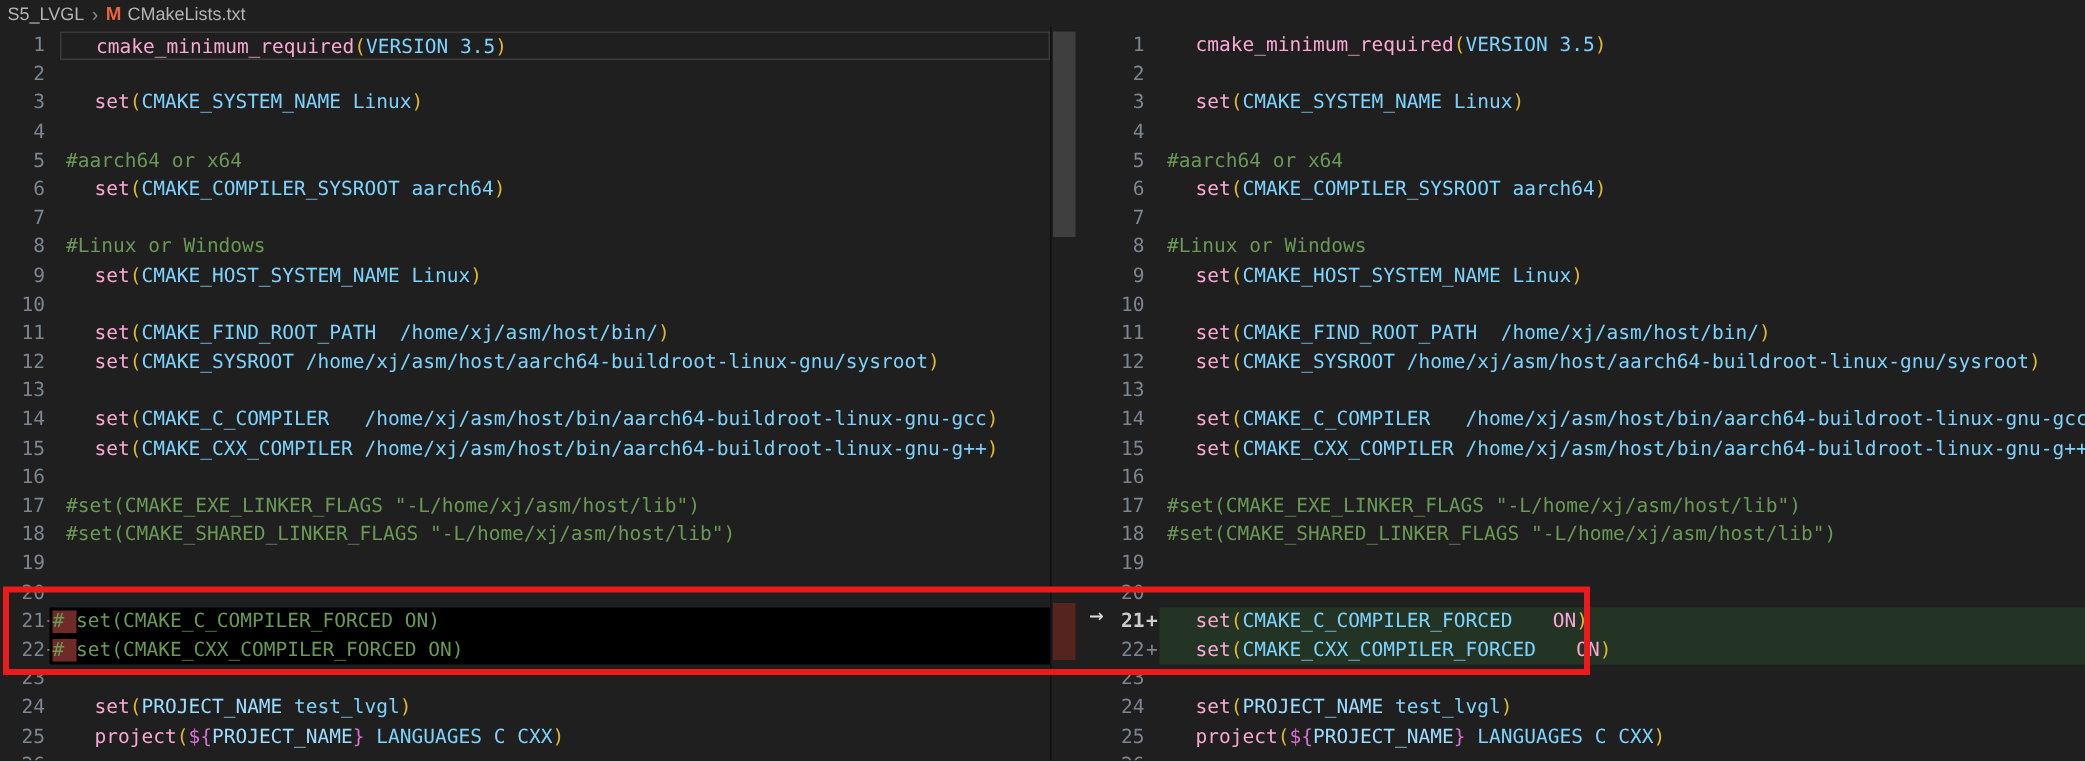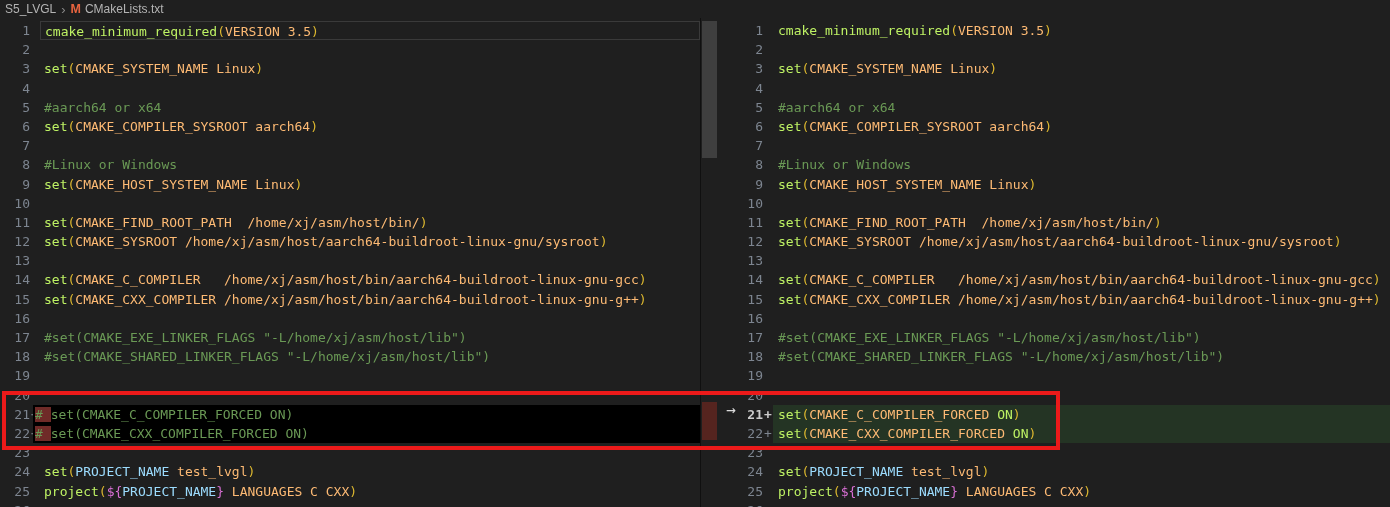--- a/index.html
+++ b/index.html
@@ -31,25 +31,25 @@
 
   
   .current .code-content { border:1px solid #3a3a3a; }
 
   
   #pane-left .removed .code-content { background:#000000; margin-left:-7px; padding-left:2px; }
   #pane-right .added .code-content { background:#243424; }
   .active-num .ln, .active-num .sign { color:#cccccc; font-weight:bold; }
 
   
-  .tk-fn  { color:#bef264; }
+  .tk-fn  { color:#f9a8d4;margin-left:19px; }
   .tk-br  { color:#ddb82f; }
   .tk-br2 { color:#da70d6; }
   .tk-var { color:#9cdcfe; }
-  .tk-tx  { color:#fdba74; }
+  .tk-tx  { color:#7dd3fc; }
   .tk-cm  { color:#6a9955; }
   .tk-cmhl{ color:#6a9955; background:#6f2b28; }
 
   
   #editor-boundary { position:absolute; left:700px; top:18px; height:489px; width:1px; background:#101010; }
   #scroll-thumb { position:absolute; left:702px; top:21px; width:15px; height:137px; background:#3f3f3f; cursor:pointer; }
   #ruler-removed-mark { position:absolute; left:702px; top:402px; width:15px; height:38px; background:#55241f; }
   #revert-arrow { position:absolute; left:719px; top:400px; width:24px; height:20px;
     color:#dcdcdc; font-size:16px; line-height:20px; text-align:center; cursor:pointer; }
 

